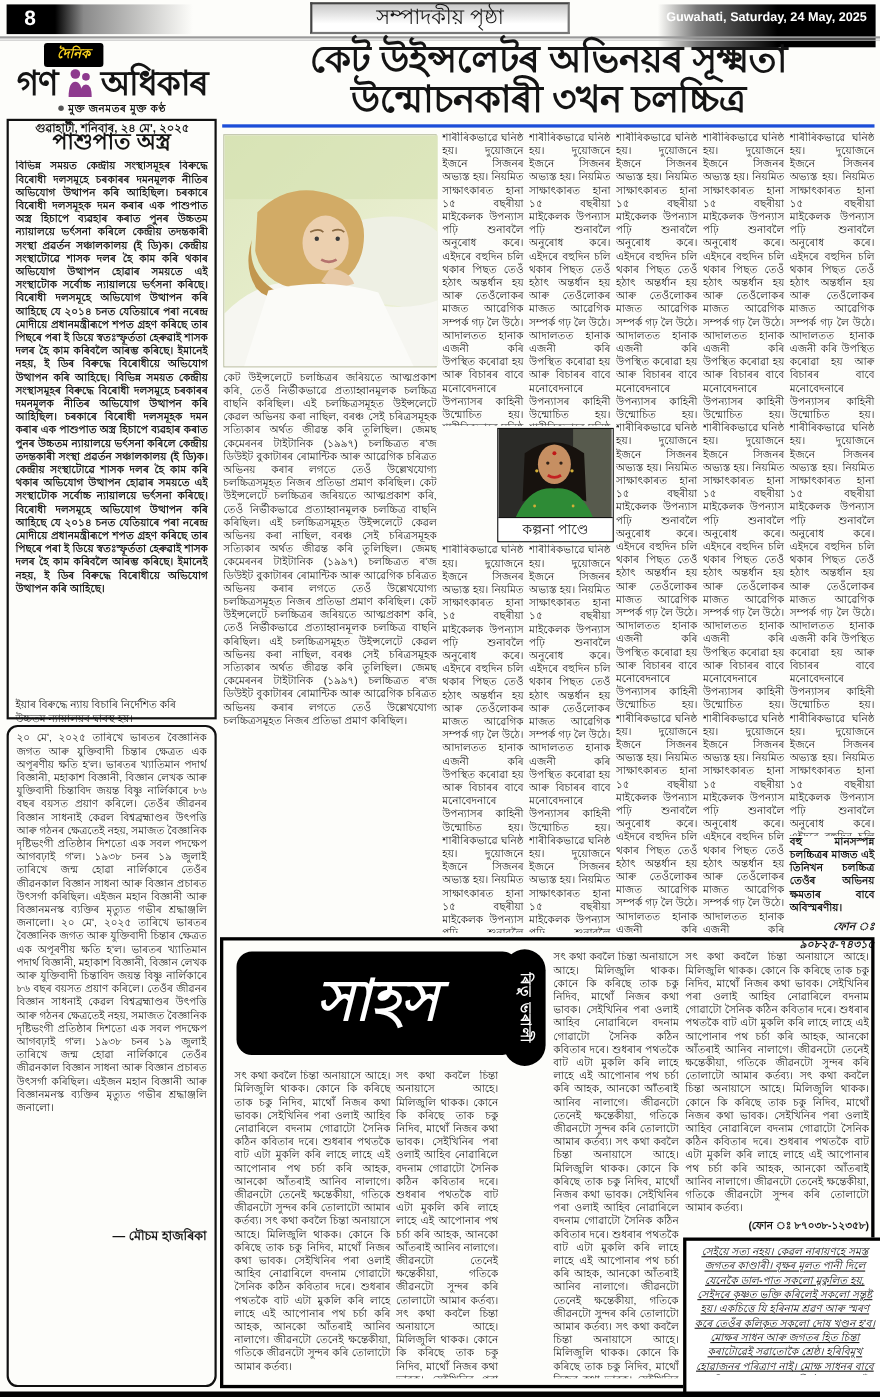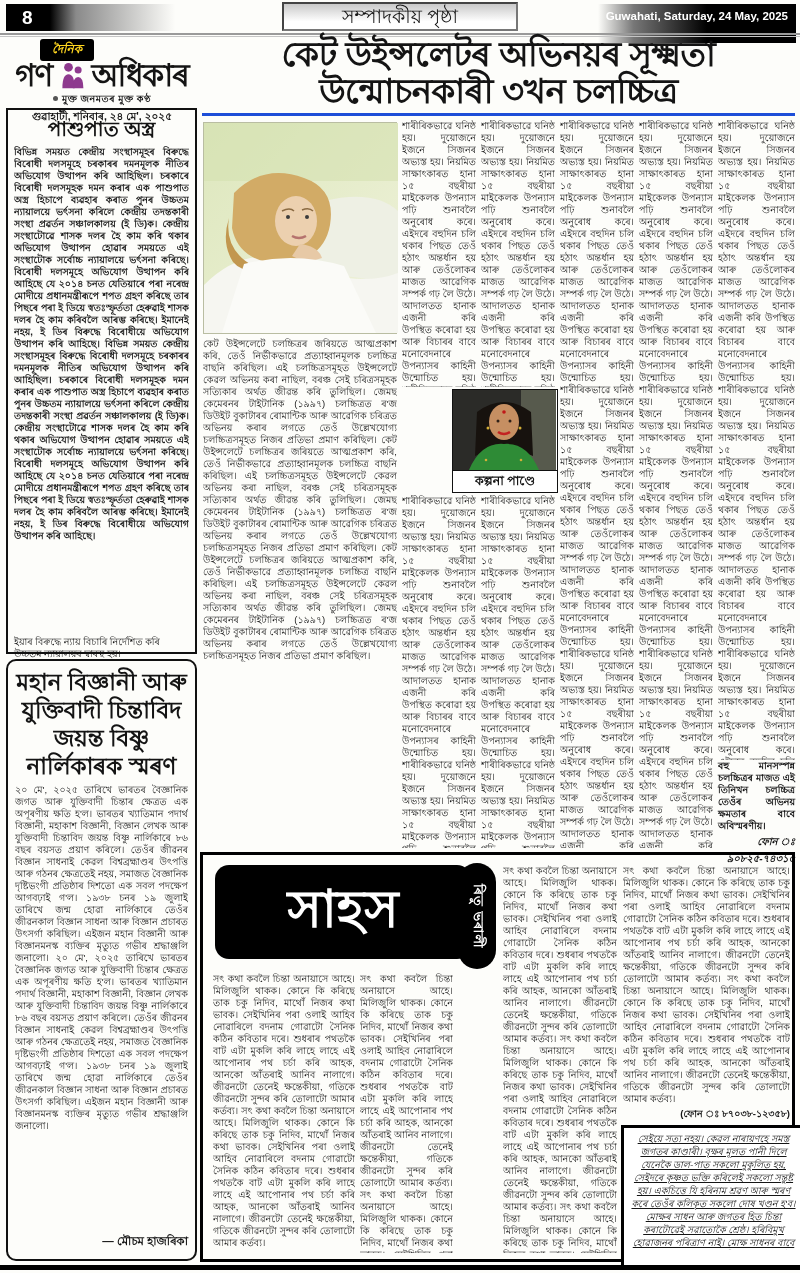--- a/index.html
+++ b/index.html
@@ -48,25 +48,25 @@
   .c2b{left:481px;top:495px;width:74px;height:353px;}
   .c3{left:560px;top:120px;width:74px;height:728px;}
   .c4{left:639px;top:120px;width:74px;height:728px;}
   .c5{left:718px;top:120px;width:77px;height:728px;}
   .c5 .bt{height:640px;}
   .closing{font-size:9.5px;line-height:12px;text-align:justify;font-weight:bold;}
   .phone{font-size:10px;font-weight:bold;font-style:italic;text-align:right;margin-top:2px;}
 
   .author-box{left:452px;top:389px;width:106px;height:104px;border:1.5px solid #111;background:#fff;}
   .author-box svg{display:block;}
-  .author-cap{border-top:1.5px solid #111;font-size:12.5px;font-weight:bold;text-align:center;line-height:20px;height:20px;}
+  .author-cap{border-top:1.5px solid #111;font-size:12.5px;font-weight:normal;text-align:center;line-height:20px;height:20px;}
 
   
   .sahas-box{left:200px;top:852px;width:595px;height:410px;border:3px solid #000;}
-  .sahas-title{position:absolute;left:12px;top:10px;width:256px;height:94px;background:#000;color:#fff;display:flex;align-items:center;justify-content:center;font-size:52px;font-weight:bold;font-family:"Liberation Serif",serif;border-radius:14px;}
+  .sahas-title{position:absolute;left:12px;top:10px;width:256px;height:94px;background:#000;color:#fff;display:flex;align-items:center;justify-content:center;font-size:52px;font-weight:bold;font-style:italic;font-family:"Liberation Serif",serif;border-radius:14px;}
   .sahas-pill{position:absolute;left:255px;top:8px;width:38px;height:106px;background:#000;color:#fff;border-radius:19px;display:flex;align-items:center;justify-content:center;writing-mode:vertical-rl;font-size:13px;font-weight:bold;letter-spacing:1px;}
   .s1{position:absolute;left:10px;top:118px;width:142px;height:280px;}
   .s2{position:absolute;left:157px;top:118px;width:93px;height:280px;}
   .s3{position:absolute;left:300px;top:10px;width:114px;height:388px;}
   .s4{position:absolute;left:420px;top:10px;width:167px;height:240px;}
   .s4phone{position:absolute;left:420px;top:252px;width:167px;font-size:9.5px;font-weight:bold;text-align:right;}
   .quote-box{position:absolute;left:418px;top:270px;width:169px;height:130px;border:3px solid #000;padding:4px 5px;background:#fff;}
   .quote-text{font-size:9.5px;line-height:13px;font-style:italic;text-align:center;text-decoration:underline;overflow:hidden;height:118px;}
 
   .bottom-rule{left:0;top:1265px;width:800px;height:5px;background:#000;}
@@ -104,21 +104,20 @@
     <div class="l2">উন্মোচনকাৰী ৩খন চলচ্চিত্ৰ</div>
   </div>
 
   <div class="abs edit-box">
     <div class="edit-head">পাশুপাত অস্ত্ৰ</div>
     <div class="bt edit-body">বিভিন্ন সময়ত কেন্দ্ৰীয় সংস্থাসমূহৰ বিৰুদ্ধে বিৰোধী দলসমূহে চৰকাৰৰ দমনমূলক নীতিৰ অভিযোগ উত্থাপন কৰি আহিছিল। চৰকাৰে বিৰোধী দলসমূহক দমন কৰাৰ এক পাশুপাত অস্ত্ৰ হিচাপে ব্যৱহাৰ কৰাত পুনৰ উচ্চতম ন্যায়ালয়ে ভৰ্ৎসনা কৰিলে কেন্দ্ৰীয় তদন্তকাৰী সংস্থা প্ৰৱৰ্তন সঞ্চালকালয় (ই ডি)ক। কেন্দ্ৰীয় সংস্থাটোৱে শাসক দলৰ হৈ কাম কৰি থকাৰ অভিযোগ উত্থাপন হোৱাৰ সময়তে এই সংস্থাটোক সৰ্বোচ্চ ন্যায়ালয়ে ভৰ্ৎসনা কৰিছে। বিৰোধী দলসমূহে অভিযোগ উত্থাপন কৰি আহিছে যে ২০১৪ চনত যেতিয়াৰে পৰা নৰেন্দ্ৰ মোদীয়ে প্ৰধানমন্ত্ৰীৰূপে শপত গ্ৰহণ কৰিছে তাৰ পিছৰে পৰা ই ডিয়ে স্বতঃস্ফূৰ্ততা হেৰুৱাই শাসক দলৰ হৈ কাম কৰিবলৈ আৰম্ভ কৰিছে। ইমানেই নহয়, ই ডিৰ বিৰুদ্ধে বিৰোধীয়ে অভিযোগ উত্থাপন কৰি আহিছে।  বিভিন্ন সময়ত কেন্দ্ৰীয় সংস্থাসমূহৰ বিৰুদ্ধে বিৰোধী দলসমূহে চৰকাৰৰ দমনমূলক নীতিৰ অভিযোগ উত্থাপন কৰি আহিছিল। চৰকাৰে বিৰোধী দলসমূহক দমন কৰাৰ এক পাশুপাত অস্ত্ৰ হিচাপে ব্যৱহাৰ কৰাত পুনৰ উচ্চতম ন্যায়ালয়ে ভৰ্ৎসনা কৰিলে কেন্দ্ৰীয় তদন্তকাৰী সংস্থা প্ৰৱৰ্তন সঞ্চালকালয় (ই ডি)ক। কেন্দ্ৰীয় সংস্থাটোৱে শাসক দলৰ হৈ কাম কৰি থকাৰ অভিযোগ উত্থাপন হোৱাৰ সময়তে এই সংস্থাটোক সৰ্বোচ্চ ন্যায়ালয়ে ভৰ্ৎসনা কৰিছে। বিৰোধী দলসমূহে অভিযোগ উত্থাপন কৰি আহিছে যে ২০১৪ চনত যেতিয়াৰে পৰা নৰেন্দ্ৰ মোদীয়ে প্ৰধানমন্ত্ৰীৰূপে শপত গ্ৰহণ কৰিছে তাৰ পিছৰে পৰা ই ডিয়ে স্বতঃস্ফূৰ্ততা হেৰুৱাই শাসক দলৰ হৈ কাম কৰিবলৈ আৰম্ভ কৰিছে। ইমানেই নহয়, ই ডিৰ বিৰুদ্ধে বিৰোধীয়ে অভিযোগ উত্থাপন কৰি আহিছে। </div>
     <div class="edit-close">ইয়াৰ বিৰুদ্ধে ন্যায় বিচাৰি নিৰ্দেশিত কৰি উচ্চতম ন্যায়ালয়ৰ দ্বাৰস্থ হয়।</div>
   </div>
 
   <div class="abs obit-box">
-    <div class="obit-head">মহান বিজ্ঞানী আৰু যুক্তিবাদী চিন্তাবিদ জয়ন্ত বিষ্ণু নাৰ্লিকাৰক স্মৰণ</div>
     <div class="bt obit-body">২০ মে', ২০২৫ তাৰিখে ভাৰতৰ বৈজ্ঞানিক জগত আৰু যুক্তিবাদী চিন্তাৰ ক্ষেত্ৰত এক অপূৰণীয় ক্ষতি হ'ল। ভাৰতৰ খ্যাতিমান পদাৰ্থ বিজ্ঞানী, মহাকাশ বিজ্ঞানী, বিজ্ঞান লেখক আৰু যুক্তিবাদী চিন্তাবিদ জয়ন্ত বিষ্ণু নাৰ্লিকাৰে ৮৬ বছৰ বয়সত প্ৰয়াণ কৰিলে। তেওঁৰ জীৱনৰ বিজ্ঞান সাধনাই কেৱল বিশ্বব্ৰহ্মাণ্ডৰ উৎপত্তি আৰু গঠনৰ ক্ষেত্ৰতেই নহয়, সমাজত বৈজ্ঞানিক দৃষ্টিভংগী প্ৰতিষ্ঠাৰ দিশতো এক সবল পদক্ষেপ আগবঢ়াই গ'ল। ১৯৩৮ চনৰ ১৯ জুলাই তাৰিখে জন্ম হোৱা নাৰ্লিকাৰে তেওঁৰ জীৱনকাল বিজ্ঞান সাধনা আৰু বিজ্ঞান প্ৰচাৰত উৎসৰ্গা কৰিছিল। এইজন মহান বিজ্ঞানী আৰু বিজ্ঞানমনস্ক ব্যক্তিৰ মৃত্যুত গভীৰ শ্ৰদ্ধাঞ্জলি জনালো।  ২০ মে', ২০২৫ তাৰিখে ভাৰতৰ বৈজ্ঞানিক জগত আৰু যুক্তিবাদী চিন্তাৰ ক্ষেত্ৰত এক অপূৰণীয় ক্ষতি হ'ল। ভাৰতৰ খ্যাতিমান পদাৰ্থ বিজ্ঞানী, মহাকাশ বিজ্ঞানী, বিজ্ঞান লেখক আৰু যুক্তিবাদী চিন্তাবিদ জয়ন্ত বিষ্ণু নাৰ্লিকাৰে ৮৬ বছৰ বয়সত প্ৰয়াণ কৰিলে। তেওঁৰ জীৱনৰ বিজ্ঞান সাধনাই কেৱল বিশ্বব্ৰহ্মাণ্ডৰ উৎপত্তি আৰু গঠনৰ ক্ষেত্ৰতেই নহয়, সমাজত বৈজ্ঞানিক দৃষ্টিভংগী প্ৰতিষ্ঠাৰ দিশতো এক সবল পদক্ষেপ আগবঢ়াই গ'ল। ১৯৩৮ চনৰ ১৯ জুলাই তাৰিখে জন্ম হোৱা নাৰ্লিকাৰে তেওঁৰ জীৱনকাল বিজ্ঞান সাধনা আৰু বিজ্ঞান প্ৰচাৰত উৎসৰ্গা কৰিছিল। এইজন মহান বিজ্ঞানী আৰু বিজ্ঞানমনস্ক ব্যক্তিৰ মৃত্যুত গভীৰ শ্ৰদ্ধাঞ্জলি জনালো। </div>
     <div class="byline">— মৌচম হাজৰিকা</div>
   </div>
 
   <div class="abs kate-photo">
     <svg width="194" height="210" viewBox="0 0 194 210">
       <defs>
         <linearGradient id="kbg" x1="0" y1="0" x2="1" y2="1">
           <stop offset="0" stop-color="#dde7bd"></stop>
             <stop offset="1" stop-color="#eff2da"></stop>

